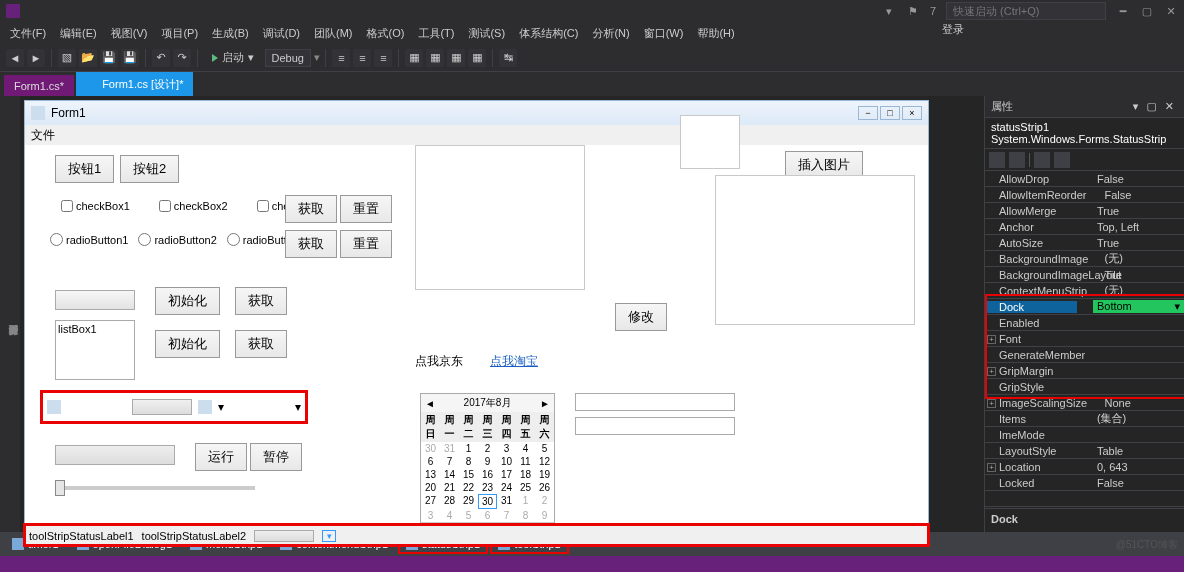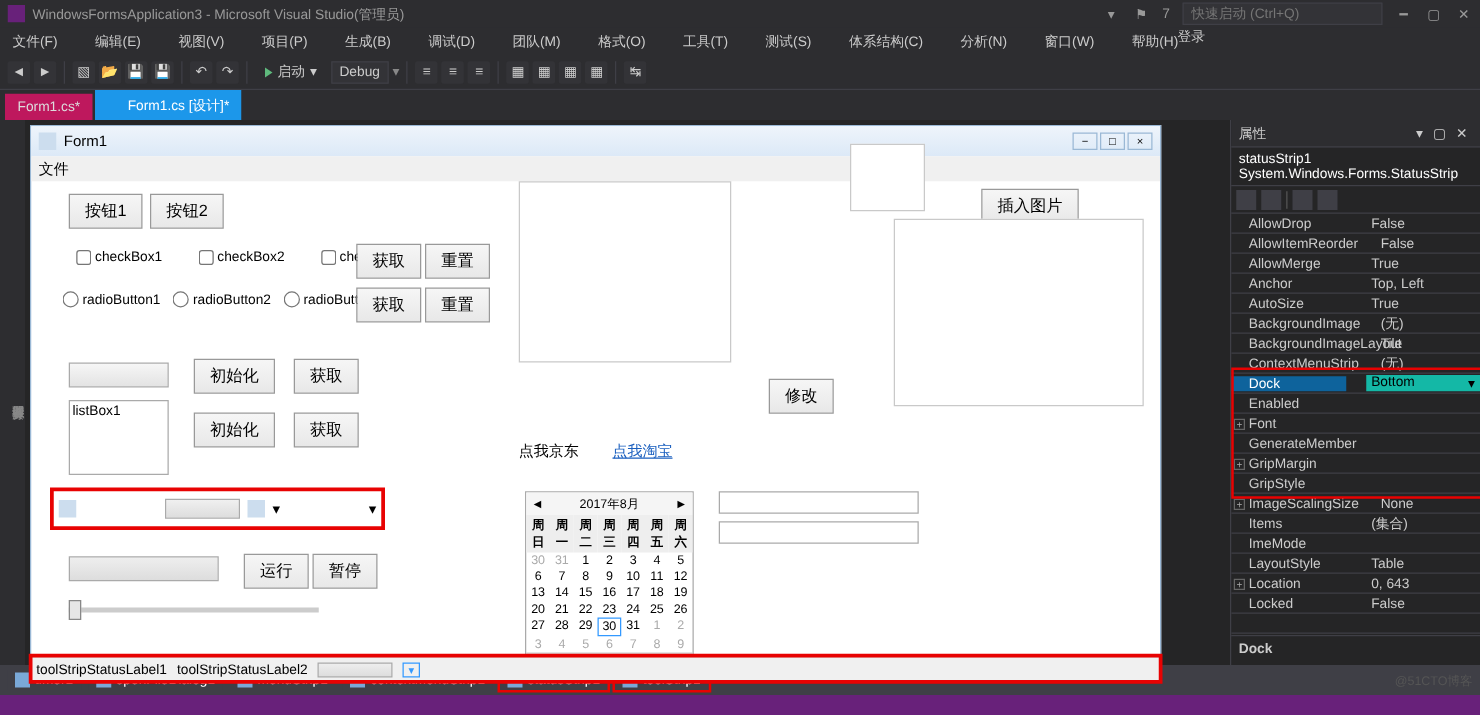--- a/index.html
+++ b/index.html
@@ -7,36 +7,36 @@
 
 
 .titlebar { height: 22px; background: #2d2d30; display: flex; align-items: center; padding: 0 6px; color: #999; }
 .titlebar .vs-icon { width: 14px; height: 14px; margin-right: 6px; }
 .titlebar .spacer { flex: 1; }
 .titlebar .right-icons { display: flex; align-items: center; gap: 10px; }
 .quicklaunch { width: 160px; height: 18px; background: #333337; border: 1px solid #3f3f46; color: #999; padding: 0 6px; font-size: 11px; }
 .winbtn { width: 14px; height: 14px; display: inline-flex; align-items: center; justify-content: center; cursor: pointer; }
 
 
-.menubar { height: 22px; display: flex; align-items: center; padding: 0 4px; color: #ccc; gap: 18px; }
+.menubar { height: 22px; display: flex; align-items: center; padding: 0 4px; color: #ccc; gap: 2px; }
 .menubar span { padding: 2px 6px; cursor: pointer; }
 
 
 .toolbar { height: 28px; display: flex; align-items: center; padding: 0 6px; gap: 3px; border-bottom: 1px solid #3f3f46; }
 .tbtn { width: 18px; height: 18px; background: #333337; border-radius: 2px; display: flex; align-items: center; justify-content: center; cursor: pointer; }
 .tool-sep { width: 1px; height: 18px; background: #3f3f46; margin: 0 3px; }
 .start-btn { display: flex; align-items: center; gap: 4px; padding: 2px 8px; cursor: pointer; }
 .start-btn .play { width: 0; height: 0; border-left: 6px solid #5fba7d; border-top: 4px solid transparent; border-bottom: 4px solid transparent; }
 .debug-dd { background: #333337; border: 1px solid #3f3f46; padding: 2px 6px; font-size: 11px; color: #ccc; }
 
 
 .tabwell { height: 24px; display: flex; align-items: flex-end; padding-left: 4px; }
 .tab { padding: 4px 10px; background: #2d2d30; color: #aaa; border-top: 1px solid transparent; cursor: pointer; margin-right: 2px; }
 .tab.active { background: #1c97ea; color: #fff; padding-left: 26px; }
-.tab.semi { background: #be185d; color: #ddd; }
+.tab.semi { background: #701a75; color: #ddd; }
 
 
 .main { display: flex; height: calc(572px - 22px - 22px - 28px - 24px - 24px - 16px); }
 .left-gutter { width: 20px; background: #2d2d30; color: #888; writing-mode: vertical-rl; font-size: 10px; padding-top: 6px; text-align: center; }
 .designer-area { flex: 1; background: #252526; padding: 4px; position: relative; display:flex; flex-direction:column; }
 .props-panel { width: 200px; background: #252526; border-left: 1px solid #3f3f46; display: flex; flex-direction: column; }
 
 
 .form-window { background: #fff; border: 1px solid #9ab8d5; width: 905px; height: 430px; position: relative; color: #000; font-size: 12px; }
 .form-title { height: 24px; background: linear-gradient(#eef4fb,#dce9f7); display: flex; align-items: center; padding: 0 6px; gap: 6px; }
@@ -89,35 +89,34 @@
 .props-header .pin { cursor:pointer; margin: 0 4px; }
 .props-obj { padding: 3px 6px; color: #fff; font-size: 11px; border-bottom: 1px solid #3f3f46;}
 .props-toolbar { height: 22px; display: flex; align-items: center; gap: 4px; padding: 0 4px; border-bottom: 1px solid #3f3f46; }
 .props-toolbar .pt { width:16px; height:16px; background:#3f3f46; cursor:pointer; }
 .props-grid { flex:1; overflow-y:auto; font-size: 11px; }
 .prop-row { display: flex; border-bottom: 1px solid #3f3f46; height: 16px; align-items: center; }
 .prop-row .k { width: 50%; padding-left: 14px; color: #ccc; position: relative; }
 .prop-row .k .exp { position:absolute; left:2px; top:2px; width:9px; height:9px; border:1px solid #666; font-size:8px; line-height:7px; text-align:center; color:#aaa; }
 .prop-row .v { width: 50%; padding-left: 4px; color: #ccc; margin-left: 16px; }
 .prop-row.sel .k { background: #0e639c; color: #fff; }
-.prop-row.sel .v { background: #14b8a6; color: #000; }
+.prop-row.sel .v { background: #22c55e; color: #000; }
 .prop-row .swatch { display: inline-block; width: 10px; height: 10px; border: 1px solid #666; margin-right: 4px; vertical-align: middle; }
 .props-desc { border-top: 1px solid #3f3f46; padding: 4px 6px; font-size: 11px; height: 24px; }
 .props-hl-box { position:absolute; border: 2px solid #e80202; pointer-events: none; }
 
 .watermark { position:absolute; right:6px; bottom:20px; color:#555; font-size:10px;}
 </style>
 </head>
 <body>
 
 <div class="titlebar">
   <svg class="vs-icon" viewBox="0 0 16 16">
       <rect width="16" height="16" fill="#68217a"></rect>
     </svg>
-  <span>WindowsFormsApplication3 - Microsoft Visual Studio(管理员)</span>
   <span class="spacer"></span>
   <div class="right-icons">
     <span class="winbtn">▾</span>
     <span class="winbtn">⚑</span>
     <span>7</span>
     <input class="quicklaunch" placeholder="快速启动 (Ctrl+Q)" style="">
     <span class="winbtn">━</span>
     <span class="winbtn">▢</span>
     <span class="winbtn">✕</span>
   </div>

